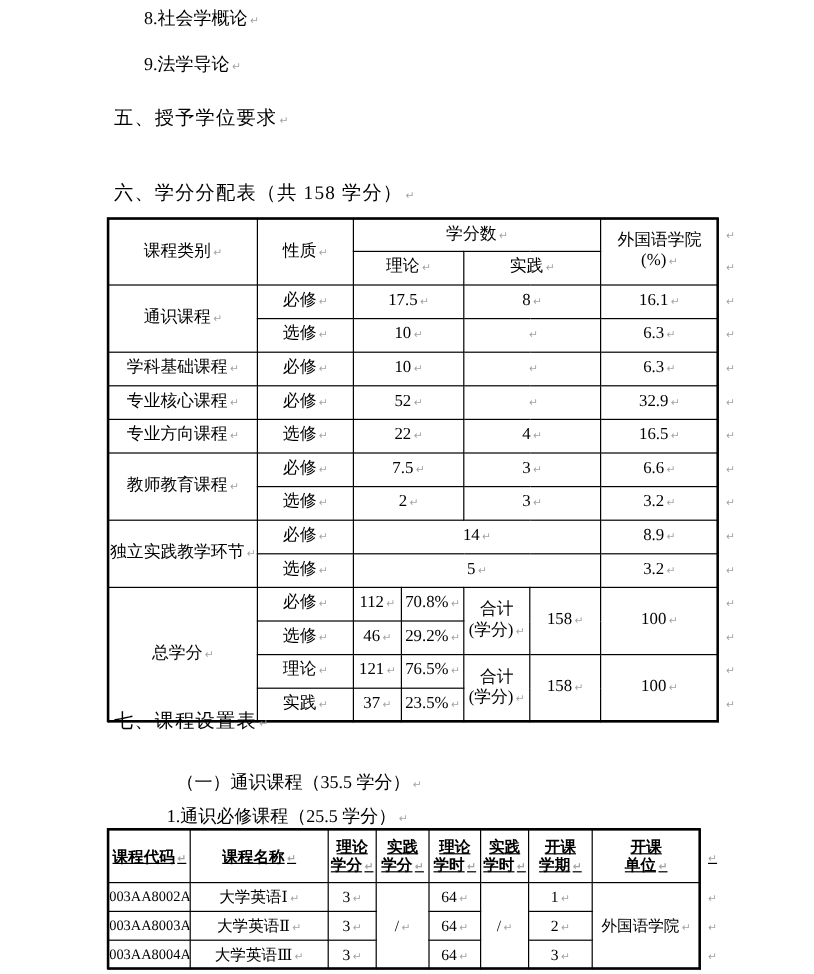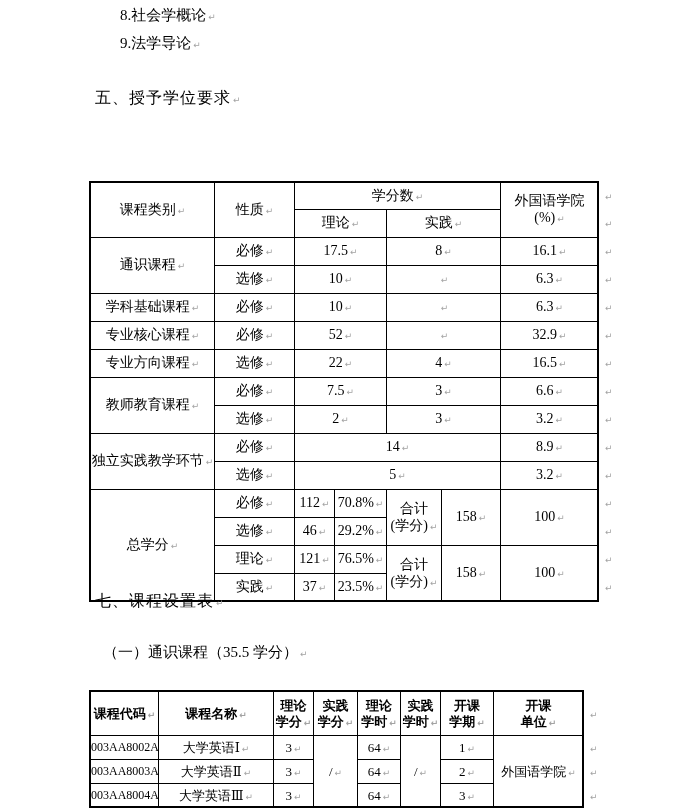--- a/index.html
+++ b/index.html
@@ -3,50 +3,51 @@
 <meta charset="utf-8">
 <style>
   html,body{margin:0;padding:0;background:#fff;}
   body{width:678px;height:812px;overflow:hidden;
        font-family:"Liberation Serif","DejaVu Serif",serif;color:#000;}
   .page{position:relative;width:678px;height:720px;background:#fff;}
   .abs{position:absolute;white-space:nowrap;}
   .list-item{left:120px;font-size:15px;}
   .heading{left:95px;font-size:16px;font-weight:normal;letter-spacing:1px;}
   .body-text{left:120px;font-size:15px;}
-  .sub-heading{font-size:15px;}
+  .sub-heading{font-size:15px;margin-left:44px;}
   
   table.t{border-collapse:collapse;table-layout:fixed;position:absolute;}
   table.t td,table.t th{border:1px solid #000;text-align:center;vertical-align:middle;
       padding:0;font-weight:normal;overflow:hidden;line-height:1.2;}
   table.t td.outside,table.t th.outside{border:none;text-align:left;padding-left:4px;}
   table.t1{left:90px;top:182px;width:528px;font-size:14px;}
   table.t1 thead tr.h1{height:27px;}
   table.t1 thead tr.h2{height:28px;}
   table.t1 tbody tr{height:28px;}
   table.t2{left:90px;top:691px;width:513px;font-size:13px;}
-  table.t2 thead tr{height:44px;}
+  table.t2 thead tr{height:44px;text-decoration:underline;}
   table.t2 tbody tr{height:24px;}
   table.t2 th{font-weight:bold;}
   table.t2 td.code{font-size:12px;}
   .outline{position:absolute;border:2px solid #000;pointer-events:none;box-sizing:border-box;}
   .t1-outline{left:89px;top:181px;width:510px;height:421px;}
   .t2-outline{left:89px;top:690px;width:495px;height:118px;}
   .eolmark{color:#a3a3a3;font-size:9px;margin-left:2px;
       font-family:"DejaVu Sans","Liberation Sans",sans-serif;vertical-align:baseline;}
 </style>
 </head>
 <body>
 
 <div class="page">
 
   <div class="abs list-item eol-after" style="top:6px">8.社会学概论<span class="eolmark">↵</span></div>
-  <div class="abs list-item eol-after" style="top:34px">9.法学导论<span class="eolmark">↵</span></div>
+  <div class="abs list-item eol-after" style="top:44px">9.法学导论<span class="eolmark">↵</span></div>
 
   <div class="abs heading eol-after" style="top:88px">五、授予学位要求<span class="eolmark">↵</span></div>
+  <div class="abs heading eol-after" style="top:151px">六、学分分配表（共 158 学分）<span class="eolmark">↵</span></div>
 
   <table class="t t1">
     <colgroup>
       <col style="width:124px">
         <col style="width:80px">
         <col style="width:40px">
         <col style="width:52px">
       <col style="width:55px">
         <col style="width:59px">
         <col style="width:98px">
@@ -164,20 +165,21 @@
         <td>37<span class="eolmark">↵</span></td>
         <td>23.5%<span class="eolmark">↵</span></td>
         <td class="outside"><span class="eolmark">↵</span></td>
       </tr>
     </tbody>
   </table>
   <div class="outline t1-outline"></div>
 
   <div class="abs heading eol-after" style="top:591px">七、课程设置表<span class="eolmark">↵</span></div>
   <div class="abs sub-heading eol-after" style="top:643px;left:103px">（一）通识课程（35.5 学分）<span class="eolmark">↵</span></div>
+  <div class="abs sub-heading eol-after" style="top:671px;left:95px">1.通识必修课程（25.5 学分）<span class="eolmark">↵</span></div>
 
   <table class="t t2">
     <colgroup>
       <col style="width:68px">
         <col style="width:115px">
         <col style="width:40px">
         <col style="width:44px">
       <col style="width:43px">
         <col style="width:40px">
         <col style="width:53px">

